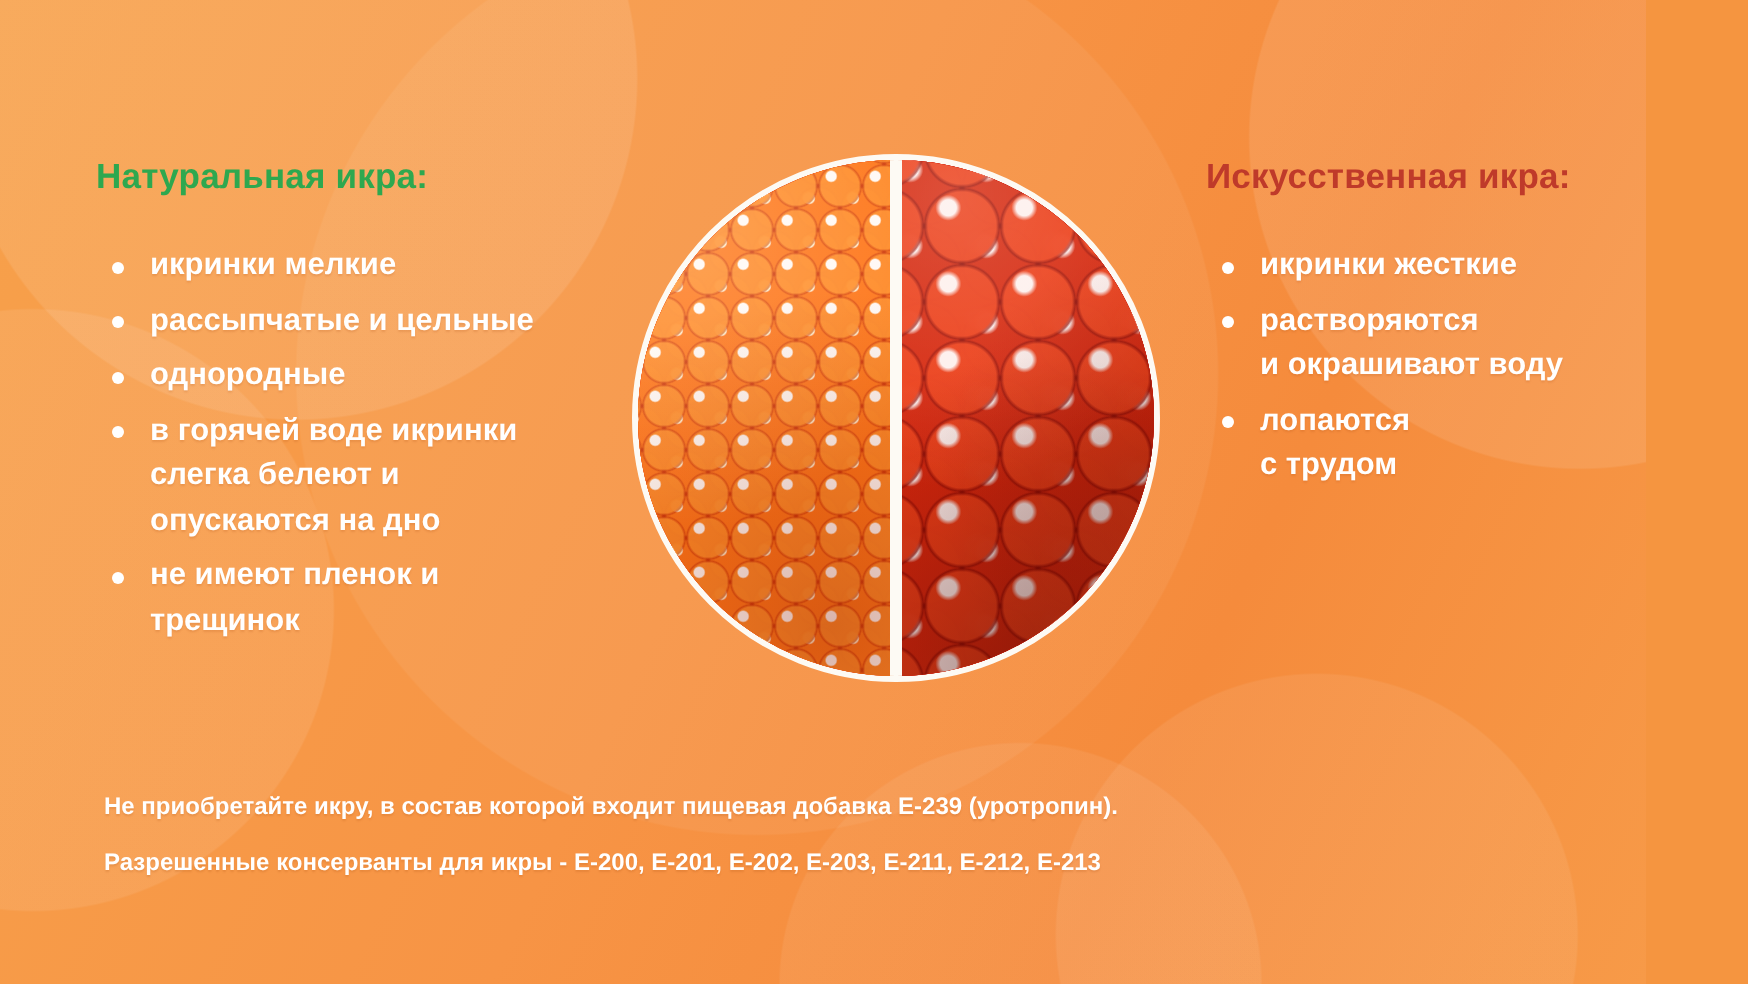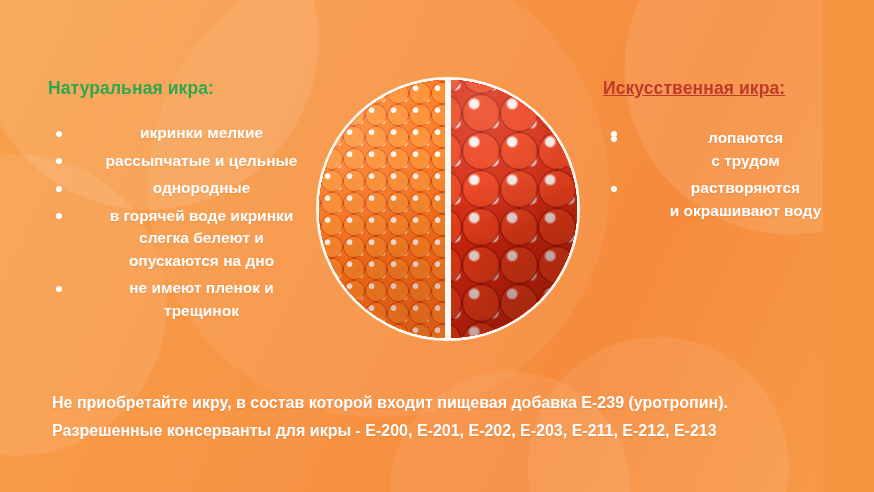--- a/index.html
+++ b/index.html
@@ -18,30 +18,29 @@
       radial-gradient(circle at 46% 38%, rgba(255,255,255,.06) 0 230px, rgba(255,255,255,0) 231px),
       radial-gradient(circle at 62% 100%, rgba(255,255,255,.07) 0 120px, rgba(255,255,255,0) 121px),
       linear-gradient(115deg,#f7a14b 0%,#f79445 45%,#f58b3c 72%,#f79a48 100%);
   }
 
   .heading{
     position:absolute;font-size:17.5px;font-weight:bold;letter-spacing:.1px;
     white-space:nowrap;
   }
   .heading.left{left:48px;top:78px;color:#2ea84f;}
-  .heading.right{left:603px;top:78px;color:#bf3a2a;text-decoration:underline;}
+  .heading.right{left:603px;top:78px;color:#bf3a2a;}
 
   .bullets{position:absolute;margin:0;padding:0;list-style:none;color:#ffffff;}
   .bullets.left{left:48px;top:122px;width:280px;}
   .bullets.right{left:603px;top:122px;width:258px;}
   .bullets li{
     position:relative;padding-left:27px;margin:0 0 5px 0;
     font-size:15.5px;font-weight:bold;line-height:22.5px;
     text-shadow:0 1px 1px rgba(170,80,20,.18);
-    text-align:center;
   }
   .dot{
     position:absolute;left:8px;top:8.5px;width:6px;height:6px;
     border-radius:50%;background:#ffffff;
   }
   .sub{display:block;}
 
   
   #caviar-circle{
     position:absolute;left:316px;top:77px;width:264px;height:264px;
@@ -112,21 +111,21 @@
   #divider{
     position:absolute;left:50%;top:0;width:6px;height:100%;
     margin-left:-3px;background:#fdfaf4;z-index:3;
   }
 
   
   #footer{
     position:absolute;left:52px;top:393px;width:790px;color:#ffffff;
   }
   #footer p{
-    margin:0 0 8px 0;font-size:16px;font-weight:bold;line-height:20px;
+    margin:0 0 8px 0;font-size:12px;font-weight:bold;line-height:20px;
     text-shadow:0 1px 1px rgba(170,80,20,.2);
   }
 </style>
 </head>
 <body>
 
 <div id="poster">
 
   <div class="heading left">Натуральная икра:</div>
 
@@ -164,30 +163,31 @@
       <div class="eggs-large"></div>
     </div>
     <div id="divider"></div>
   </div>
 
   <div class="heading right">Искусственная икра:</div>
 
   <ul class="bullets right">
     <li>
       <span class="dot"></span>
+      <span>икринки жесткие</span>
+    </li>
+    <li>
+      <span class="dot"></span>
+      <span>растворяются</span>
+      <span class="sub">и окрашивают воду</span>
     </li>
     <li>
       <span class="dot"></span>
       <span>лопаются</span>
       <span class="sub">с трудом</span>
-    </li>
-    <li>
-      <span class="dot"></span>
-      <span>растворяются</span>
-      <span class="sub">и окрашивают воду</span>
     </li>
   </ul>
 
   <div id="footer">
     <p>Не приобретайте икру, в состав которой входит пищевая добавка Е-239 (уротропин).</p>
     <p>Разрешенные консерванты  для икры - Е-200, Е-201, Е-202, Е-203, Е-211, Е-212, Е-213</p>
   </div>
 
 </div>
 

